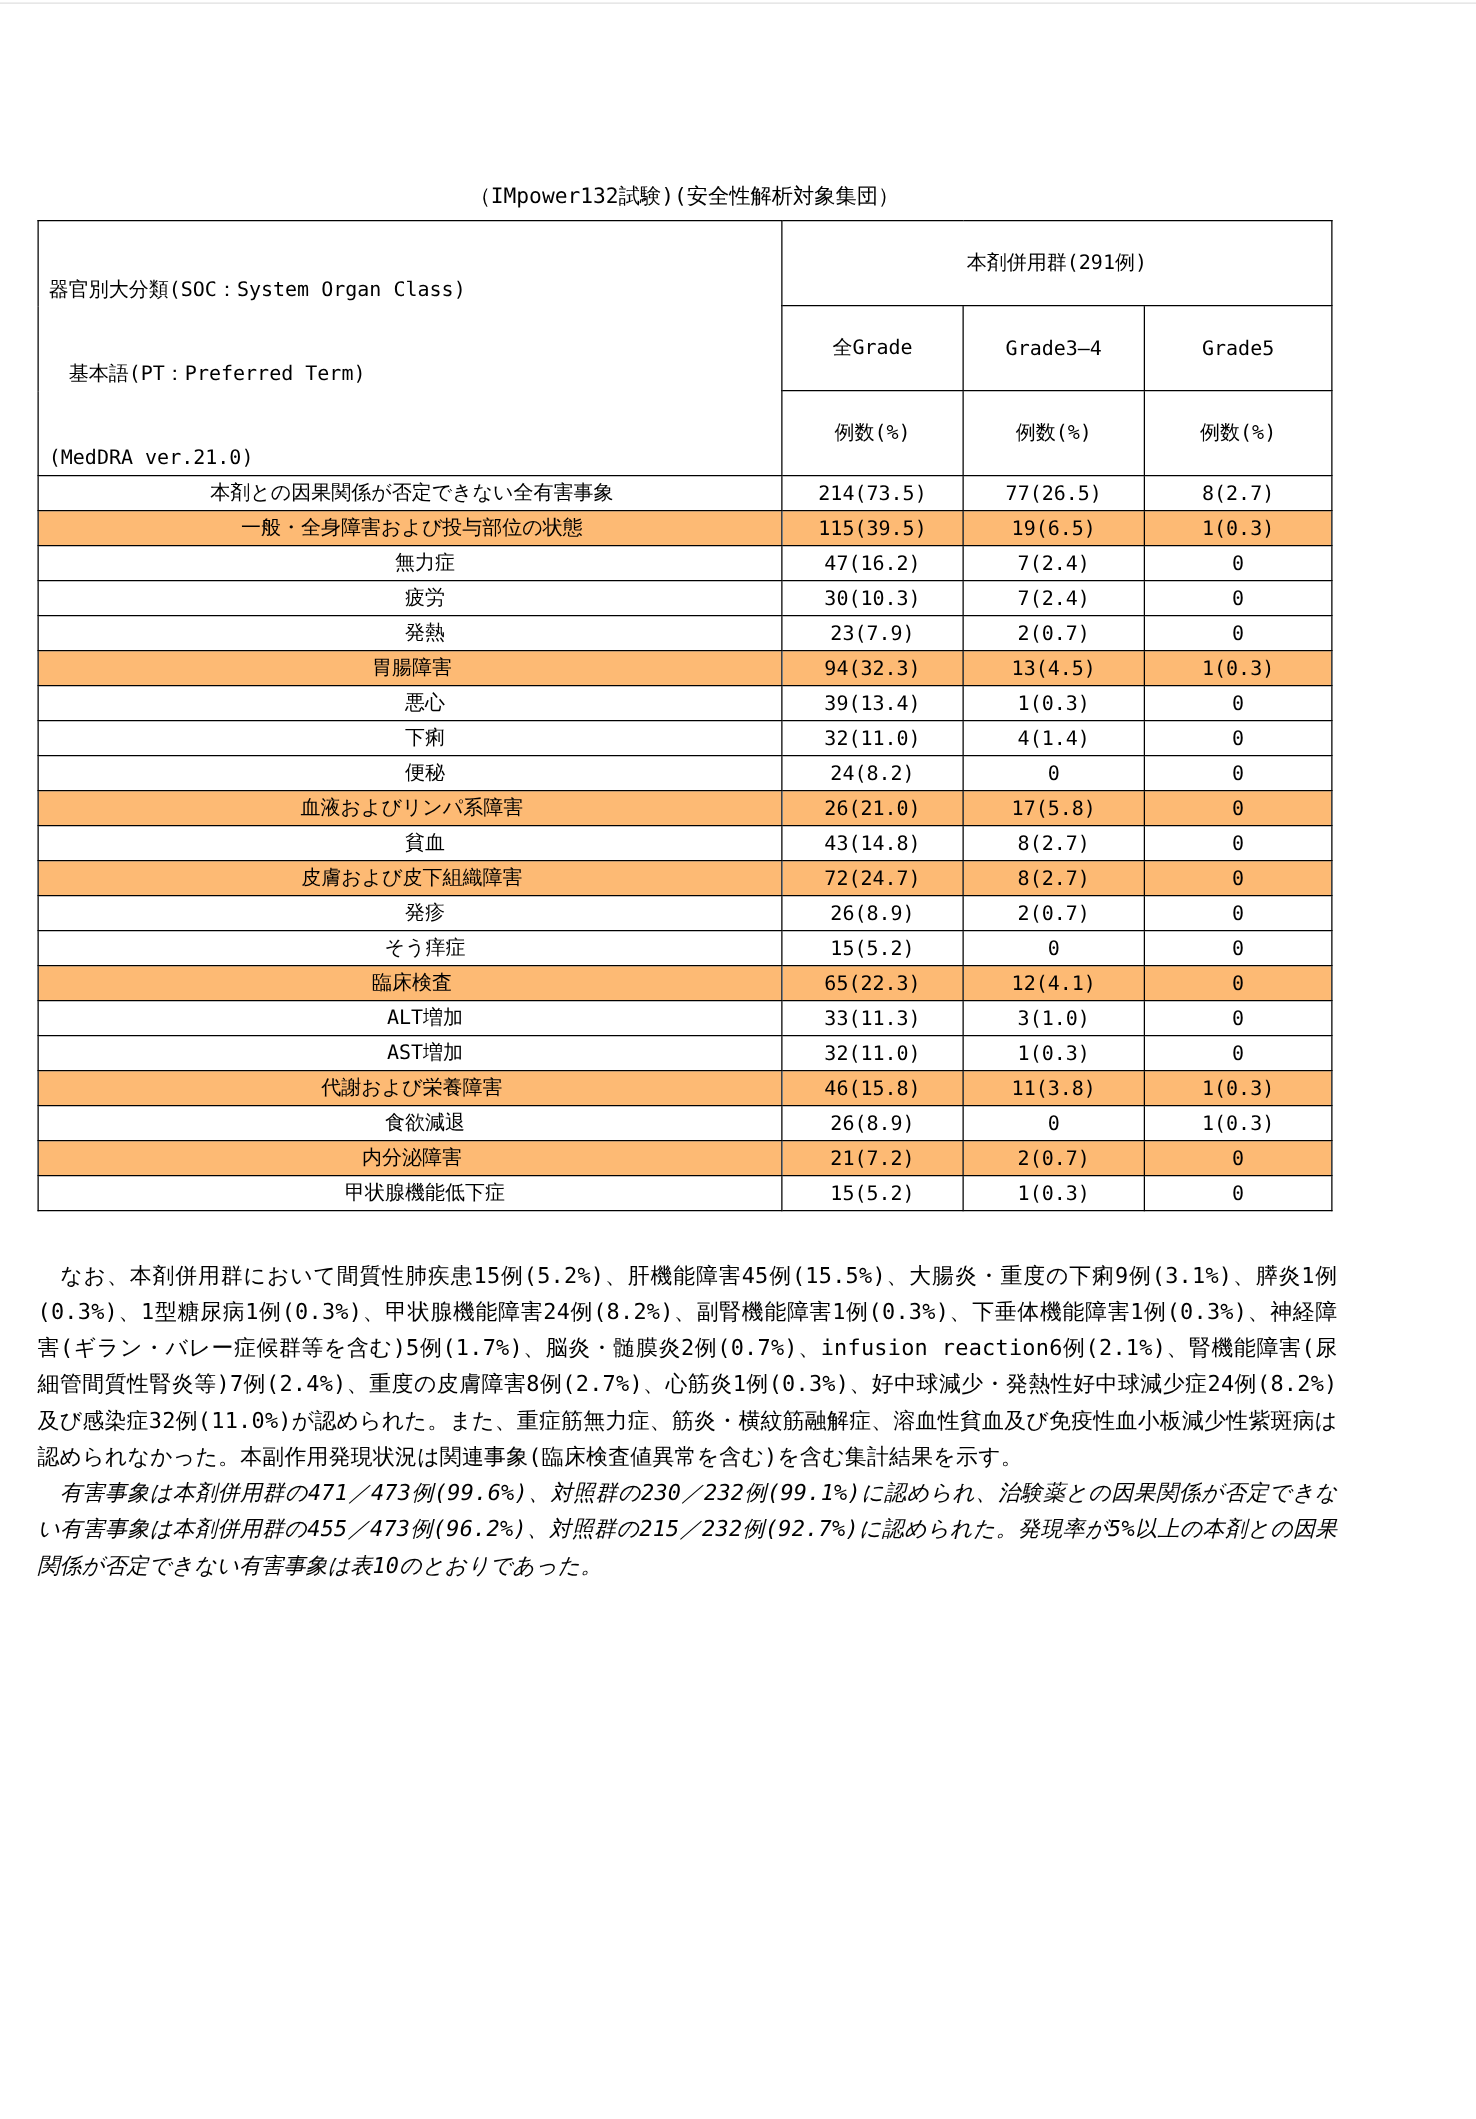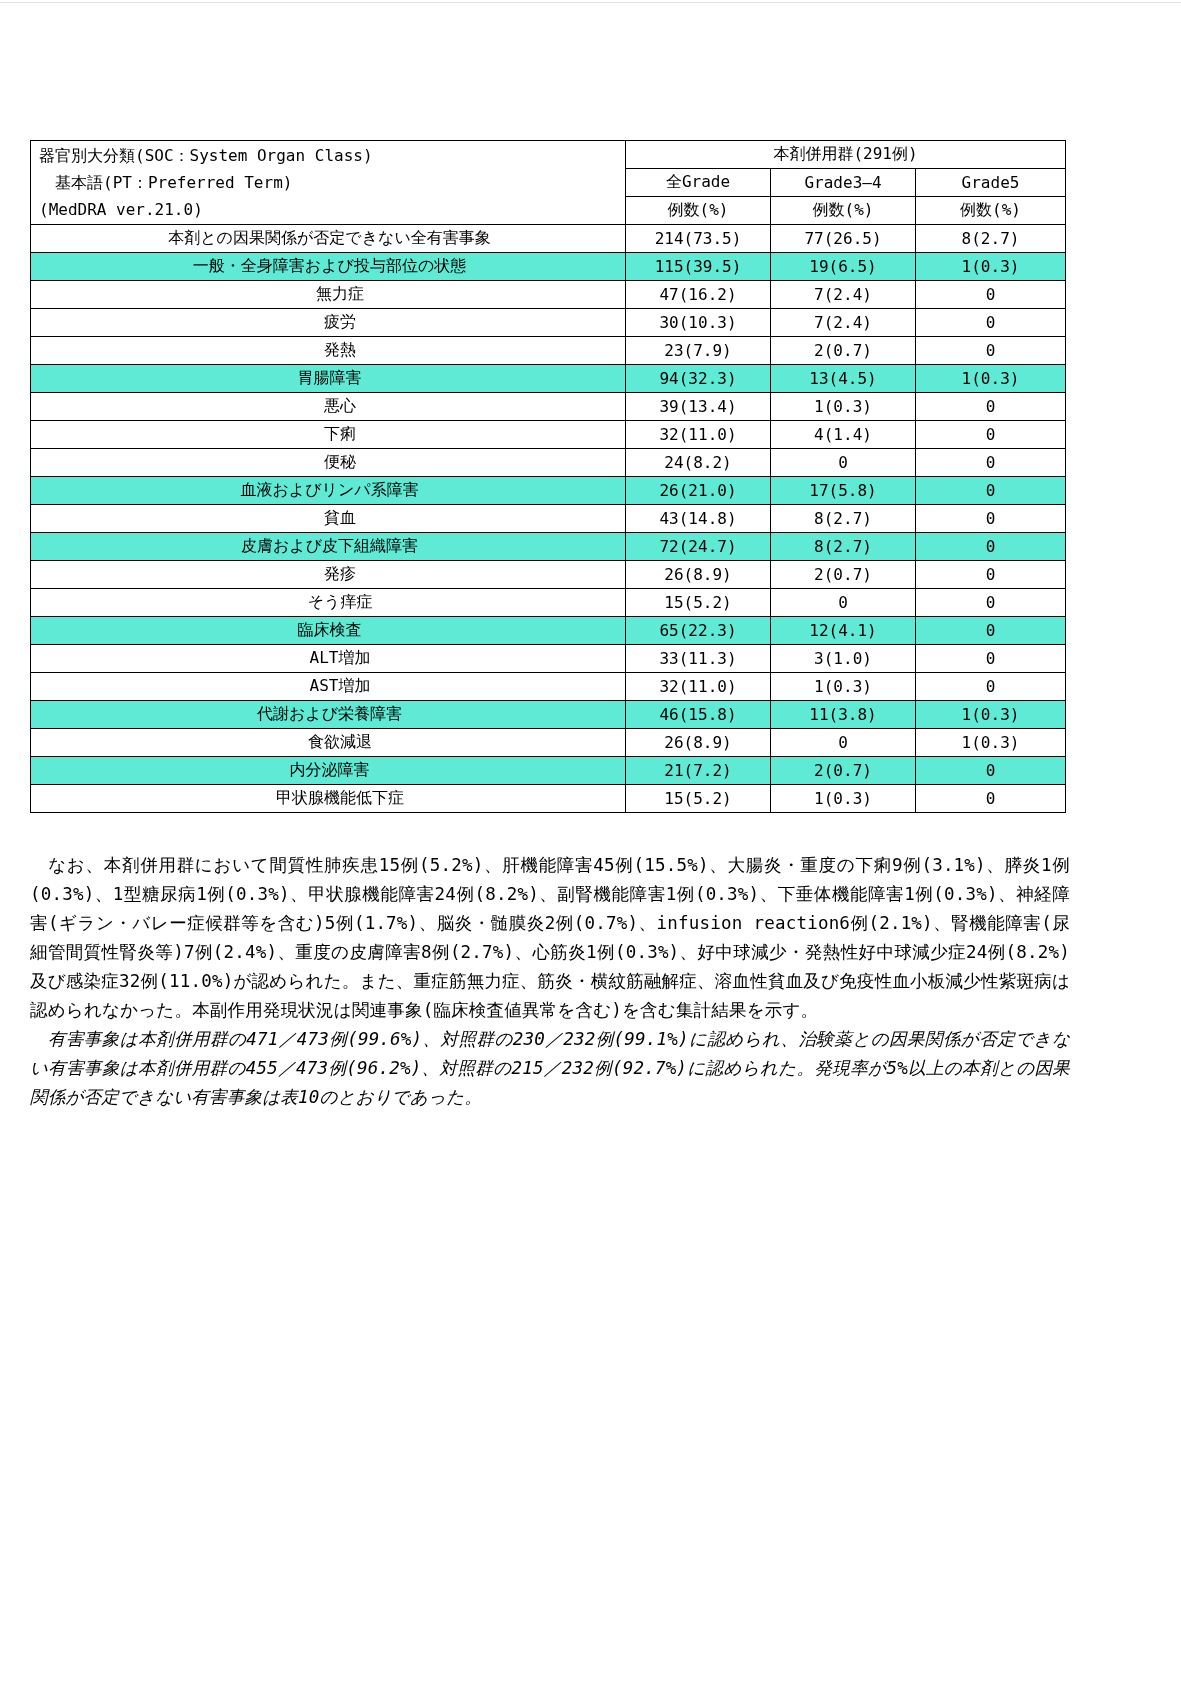--- a/index.html
+++ b/index.html
@@ -48,25 +48,25 @@
   .ae-table th, .ae-table td {
     border: 1px solid #000000;
     padding: 1px 6px;
     height: 28px;
     font-weight: normal;
     overflow: hidden;
     white-space: nowrap;
   }
   .ae-table th { text-align: center; vertical-align: middle; }
   .soc-header { text-align: left !important; vertical-align: middle; padding-left: 8px !important; }
-  .soc-header div { line-height: 27px; }
+  .soc-header div { line-height: 27px; margin-top: 40px; }
   td.label { text-align: center; padding-left: 9px; }
   td.label.indent { padding-left: 30px; }
   td.num { text-align: center; }
-  tr.shaded td { background: #5eead4; }
+  tr.shaded td { background: #fdba74; }
   .para {
     width: 1040px;
     font-size: 17.5px;
     line-height: 29px;
     text-align: justify;
     letter-spacing: 0.2px;
   }
   .note-para { margin-top: 38px; }
   .section-heading {
     margin-top: 48px;
@@ -75,20 +75,21 @@
   }
   .body-para { margin-top: 0px; font-style: italic; }
 </style>
 </head>
 <body>
 
 <div class="page-topline"></div>
 
 <div class="content">
 
+  <div class="doc-subtitle">（IMpower132試験)(安全性解析対象集団）</div>
 
   <table class="ae-table">
     <colgroup>
       <col class="c-label">
         <col class="c-g1">
         <col class="c-g2">
         <col class="c-g3">
     </colgroup>
     <thead>
       <tr>

